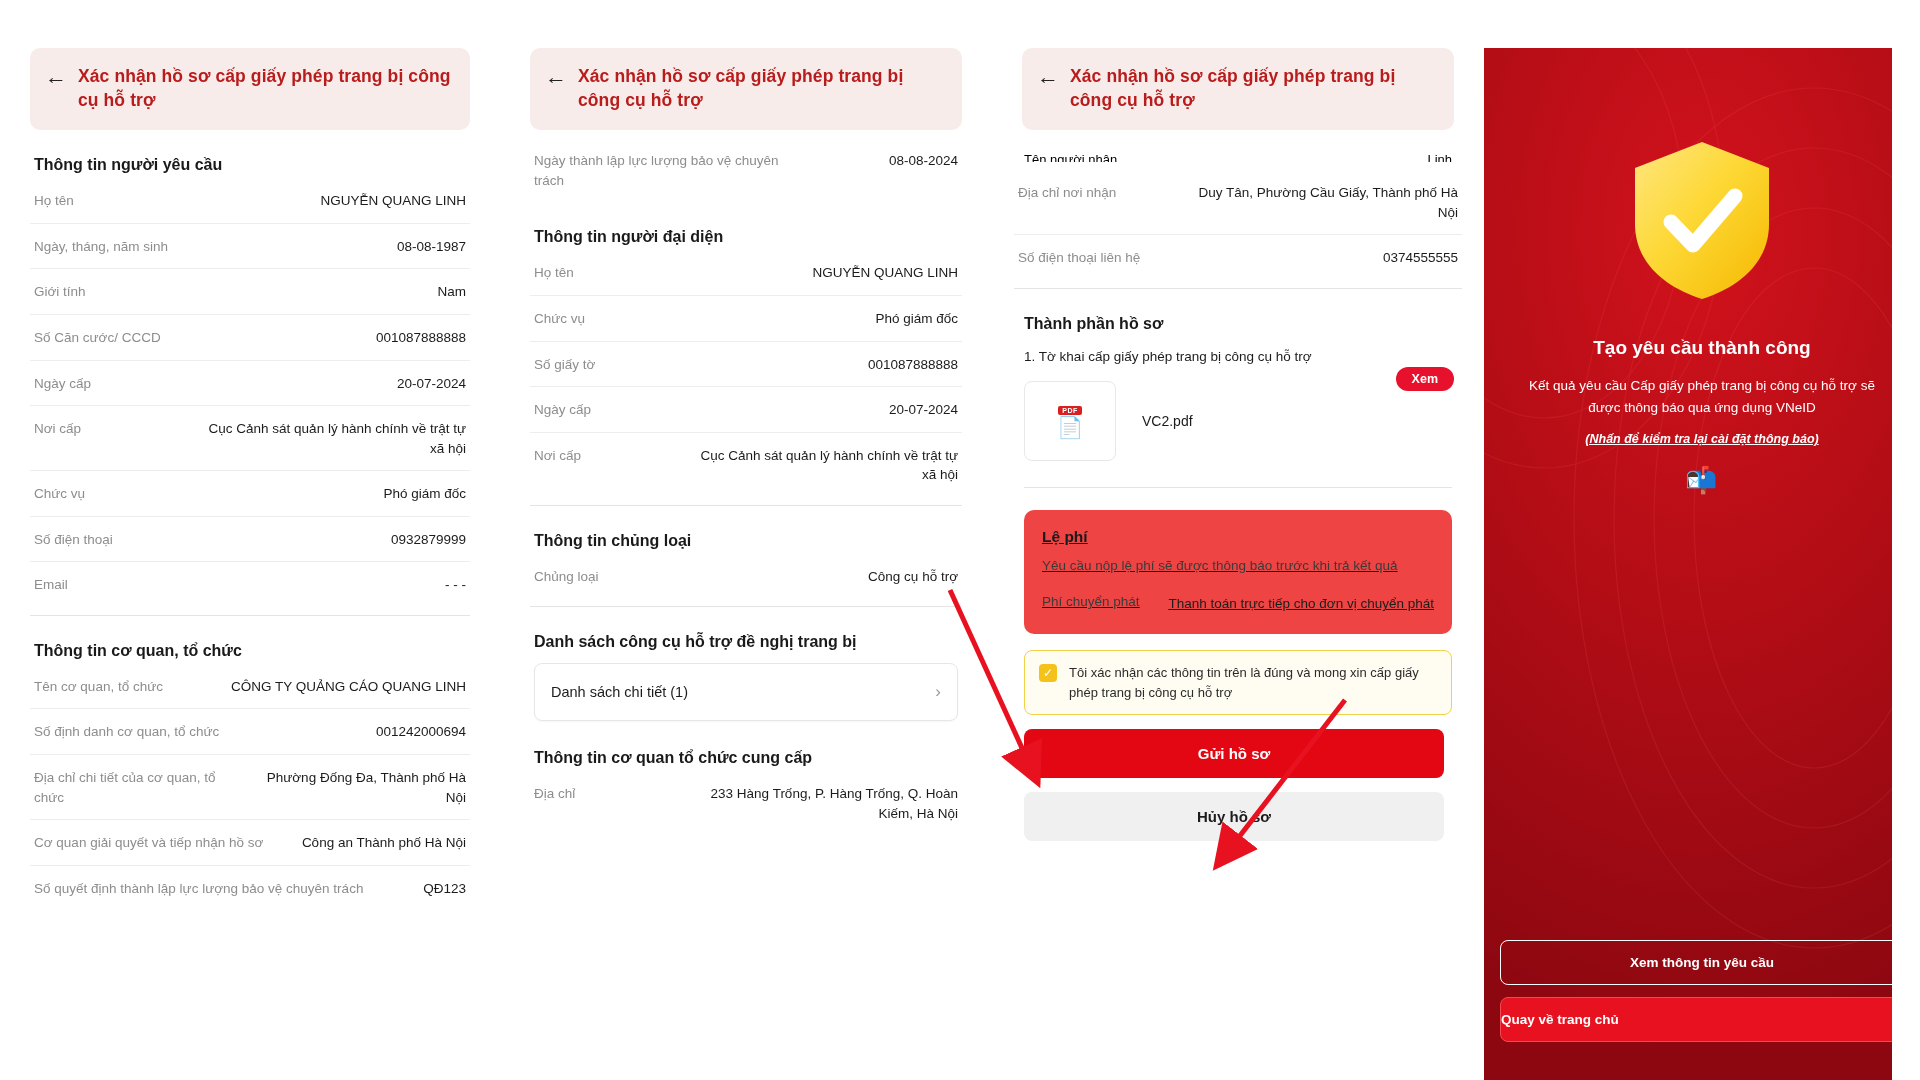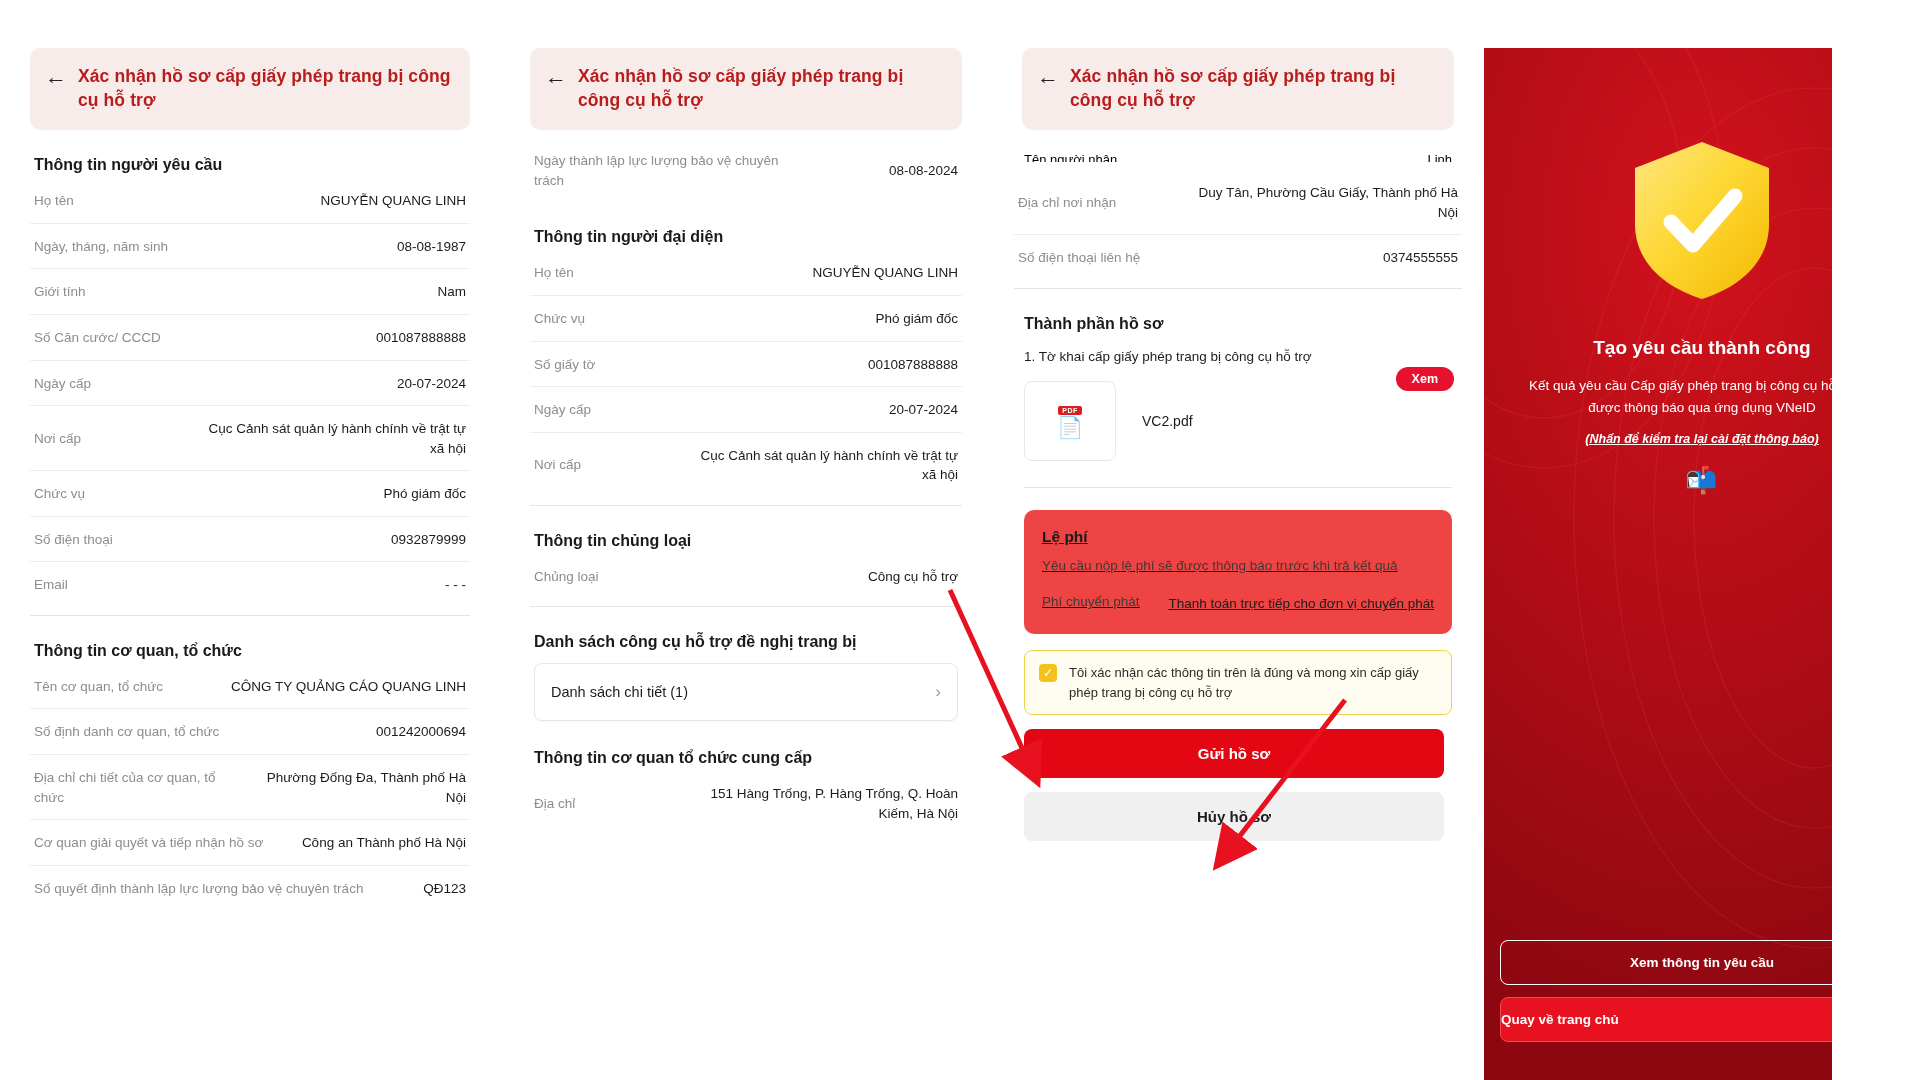--- a/index.html
+++ b/index.html
@@ -20,21 +20,21 @@
   .panel {
     position: relative;
     height: 1080px;
     box-sizing: border-box;
     background: #fff;
     overflow: hidden;
   }
   .p1 { width: 500px; padding: 0 30px; }
   .p2 { width: 492px; padding: 0 30px; }
   .p3 { width: 492px; padding: 0 22px; }
-  .p4 { width: 348px; padding: 0; }
+  .p4 { width: 408px; padding: 0; }
 
   
   .hdr {
     margin-top: 48px;
     background: #f7ece9;
     border-radius: 10px;
     display: flex;
     align-items: flex-start;
     padding: 16px 18px 18px 14px;
     gap: 10px;
@@ -60,21 +60,21 @@
   
   .section-title {
     font-size: 16px;
     font-weight: bold;
     color: #1a1a1a;
     margin: 26px 0 4px 4px;
   }
   .row {
     display: flex;
     justify-content: space-between;
-    align-items: center;
+    align-items: flex-start;
     gap: 0;
     padding: 13px 4px 12px 4px;
     border-bottom: 1px solid #ededed;
   }
   .row:last-child { border-bottom: none; }
   .row .lbl {
     font-size: 13.5px;
     color: #8d8d8d;
     flex: 0 1 auto;
     line-height: 1.45;
@@ -428,21 +428,21 @@
     <div class="section-title">Danh sách công cụ hỗ trợ đề nghị trang bị</div>
     <div class="list-card">
       <div class="lc-label">Danh sách chi tiết (1)</div>
       <div class="chev">›</div>
     </div>
 
     <div class="section-title" style="margin-top:28px">Thông tin cơ quan tổ chức cung cấp</div>
     <div>
       <div class="row">
         <div class="lbl">Địa chỉ</div>
-        <div class="val">151 Hàng Trống, P. Hàng Trống, Q. Hoàn Kiếm, Hà Nội</div>
+        <div class="val">233 Hàng Trống, P. Hàng Trống, Q. Hoàn Kiếm, Hà Nội</div>
       </div>
     </div>
   </div>
 
   <div class="panel p3">
     <div class="hdr" style="margin-left:8px;margin-right:8px;">
       <div class="back">←</div>
       <div class="title">Xác nhận hồ sơ cấp giấy phép trang bị công cụ hỗ trợ</div>
     </div>
 

